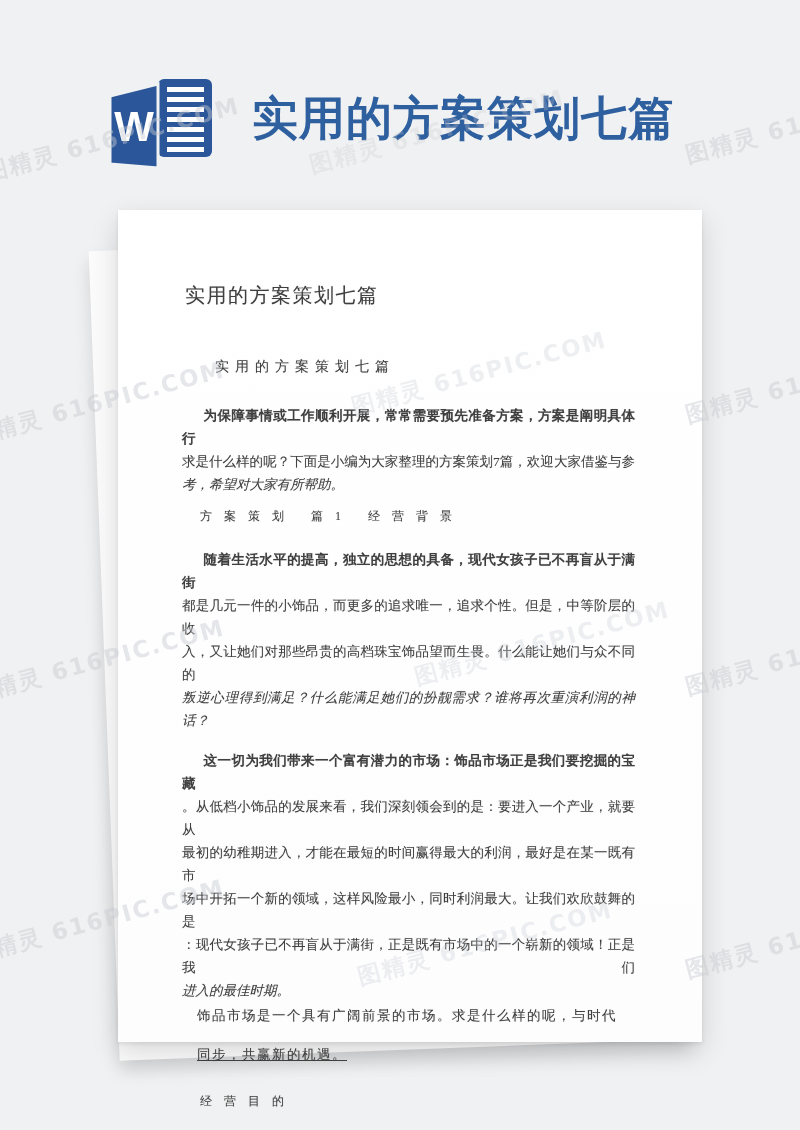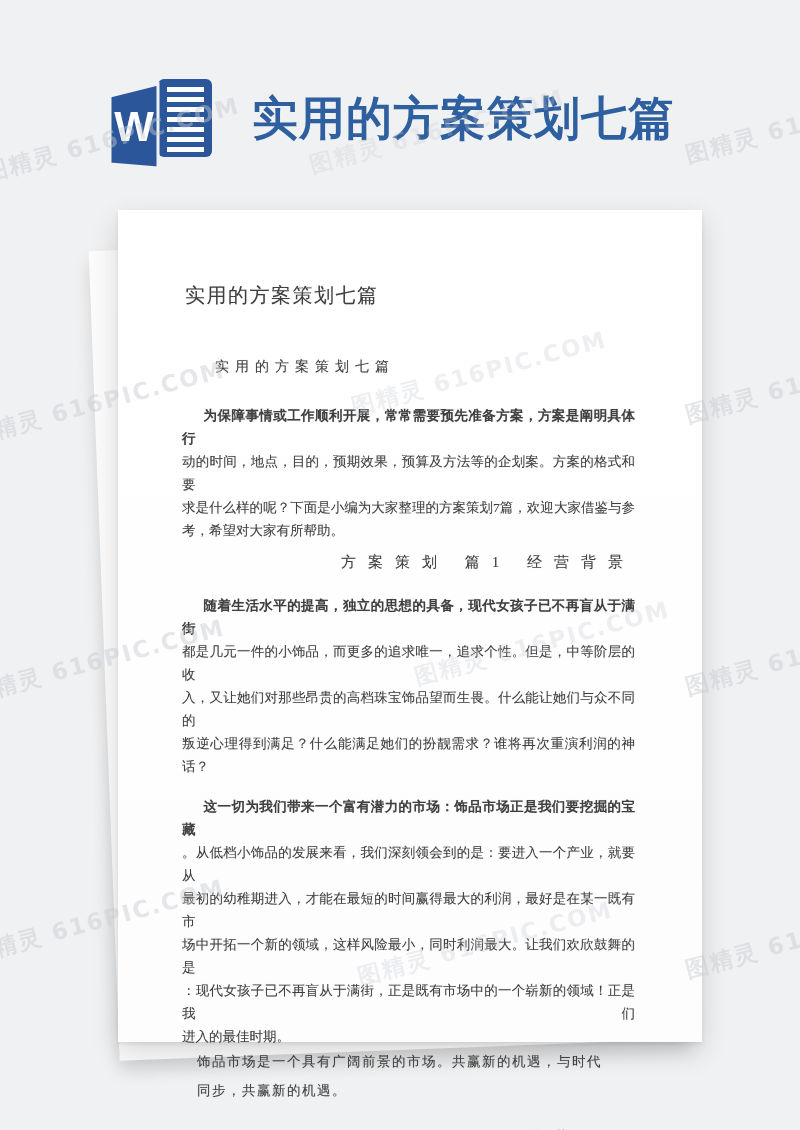--- a/index.html
+++ b/index.html
@@ -40,37 +40,37 @@
     position:absolute;left:0;top:0;right:0;
     padding:71px 67px 0 64px;
     font-family:"Liberation Serif",serif;
     color:#3f3f3f;
     font-size:13.5px;
     text-shadow:0 0 1px rgba(70,70,70,0.28);
   }
   .blk{width:453px;}
   .blk-heading1{font-size:20px;line-height:28px;letter-spacing:1.5px;text-indent:3px;}
   .blk-subtitle{font-size:14px;line-height:23px;letter-spacing:6px;text-indent:33px;white-space:nowrap;}
-  .blk-heading2{font-size:15px;line-height:23px;letter-spacing:12px;text-indent:18px;white-space:nowrap;text-align:right;}
+  .blk-heading2{font-size:12px;line-height:23px;letter-spacing:12px;text-indent:18px;white-space:nowrap;}
   .blk-line{font-size:13.5px;line-height:23px;letter-spacing:1.5px;text-indent:15px;white-space:nowrap;}
   .blk-paragraph .line{
     line-height:23px;
     text-align:justify;text-align-last:justify;
   }
-  .blk-paragraph .line.last{text-align-last:left;}
+  .blk-paragraph .line.last{text-align-last:left;font-style:italic;}
   .blk-paragraph .line:first-child{text-indent:1.6em;font-weight:bold;}
   
   .blk:nth-child(1){margin-top:0;}
   .blk:nth-child(2){margin-top:46px;}
   .blk:nth-child(3){margin-top:26px;}
   .blk:nth-child(4){margin-top:9px;}
   .blk:nth-child(5){margin-top:20px;}
   .blk:nth-child(6){margin-top:17px;}
   .blk:nth-child(7){margin-top:2px;}
-  .blk:nth-child(8){margin-top:6px;}
+  .blk:nth-child(8){margin-top:16px;text-decoration:underline;}
   .blk:nth-child(9){margin-top:24px;}
   .blk:nth-child(10){margin-top:25px;}
 
   
   #wm-layer{position:absolute;inset:0;z-index:10;pointer-events:none;}
   .wm{
     position:absolute;
     font-family:"DejaVu Sans",sans-serif;
     font-weight:bold;font-size:23px;letter-spacing:2px;
     color:rgba(200,202,208,0.45);
@@ -114,40 +114,39 @@
 
   <div class="page-title">实用的方案策划七篇</div>
 
   <div class="page page-behind"></div>
   <div class="page page-main">
     <div id="doc-blocks">
         <div class="blk blk-heading1">实用的方案策划七篇</div>
         <div class="blk blk-subtitle">实用的方案策划七篇</div>
         <div class="blk blk-paragraph">
           <div class="line">为保障事情或工作顺利开展，常常需要预先准备方案，方案是阐明具体行</div>
-          <div class="line">动的时间，地点，目的，预期效果，预算及方法等的企划案。方案的格式和要</div>
           <div class="line">求是什么样的呢？下面是小编为大家整理的方案策划7篇，欢迎大家借鉴与参</div>
           <div class="line last">考，希望对大家有所帮助。</div>
         </div>
         <div class="blk blk-heading2">方案策划 篇1 经营背景</div>
         <div class="blk blk-paragraph">
           <div class="line">随着生活水平的提高，独立的思想的具备，现代女孩子已不再盲从于满街</div>
           <div class="line">都是几元一件的小饰品，而更多的追求唯一，追求个性。但是，中等阶层的收</div>
           <div class="line">入，又让她们对那些昂贵的高档珠宝饰品望而生畏。什么能让她们与众不同的</div>
           <div class="line last">叛逆心理得到满足？什么能满足她们的扮靓需求？谁将再次重演利润的神话？</div>
         </div>
         <div class="blk blk-paragraph">
           <div class="line">这一切为我们带来一个富有潜力的市场：饰品市场正是我们要挖掘的宝藏</div>
           <div class="line">。从低档小饰品的发展来看，我们深刻领会到的是：要进入一个产业，就要从</div>
           <div class="line">最初的幼稚期进入，才能在最短的时间赢得最大的利润，最好是在某一既有市</div>
           <div class="line">场中开拓一个新的领域，这样风险最小，同时利润最大。让我们欢欣鼓舞的是</div>
           <div class="line">：现代女孩子已不再盲从于满街，正是既有市场中的一个崭新的领域！正是我们</div>
           <div class="line last">进入的最佳时期。</div>
         </div>
-        <div class="blk blk-line">饰品市场是一个具有广阔前景的市场。共赢新的机遇，与时代</div>
+        <div class="blk blk-line">饰品市场是一个具有广阔前景的市场。求是什么样的呢，与时代</div>
         <div class="blk blk-line">同步，共赢新的机遇。</div>
         <div class="blk blk-heading2">经营目的</div>
       </div>
   </div>
 
   <div id="wm-layer">
       <span class="wm">图精灵 616PIC.COM</span>
       <span class="wm">图精灵 616PIC.COM</span>
       <span class="wm">图精灵 616PIC.COM</span>
       <span class="wm">图精灵 616PIC.COM</span>

